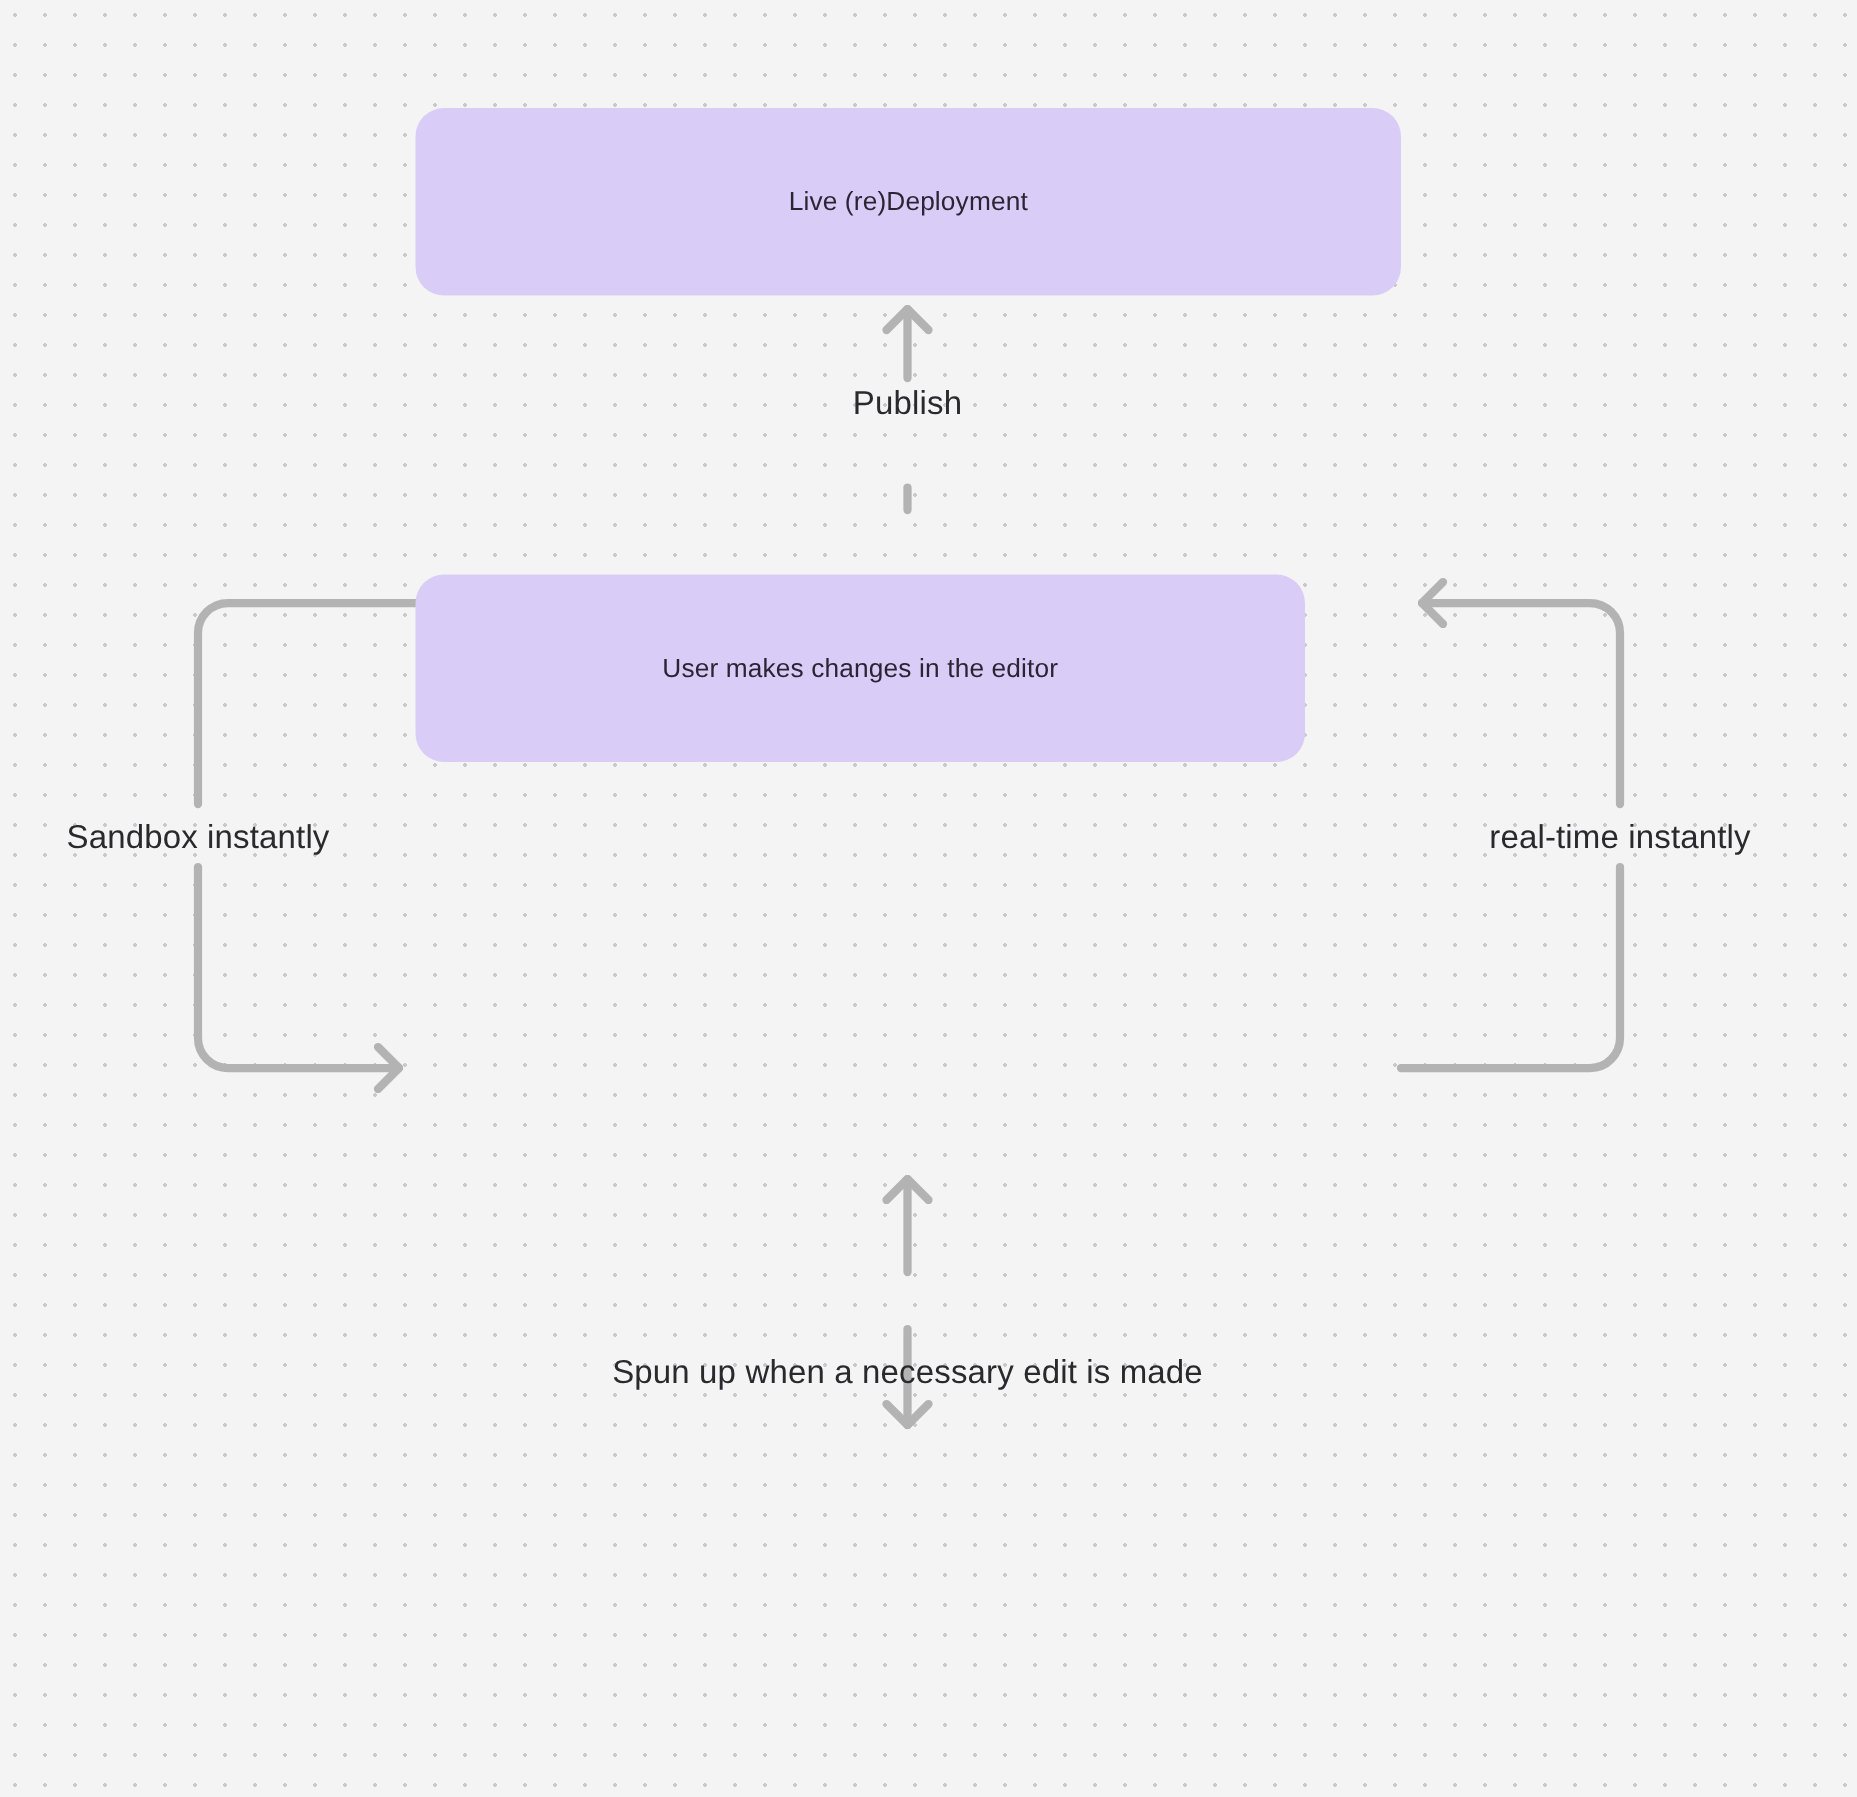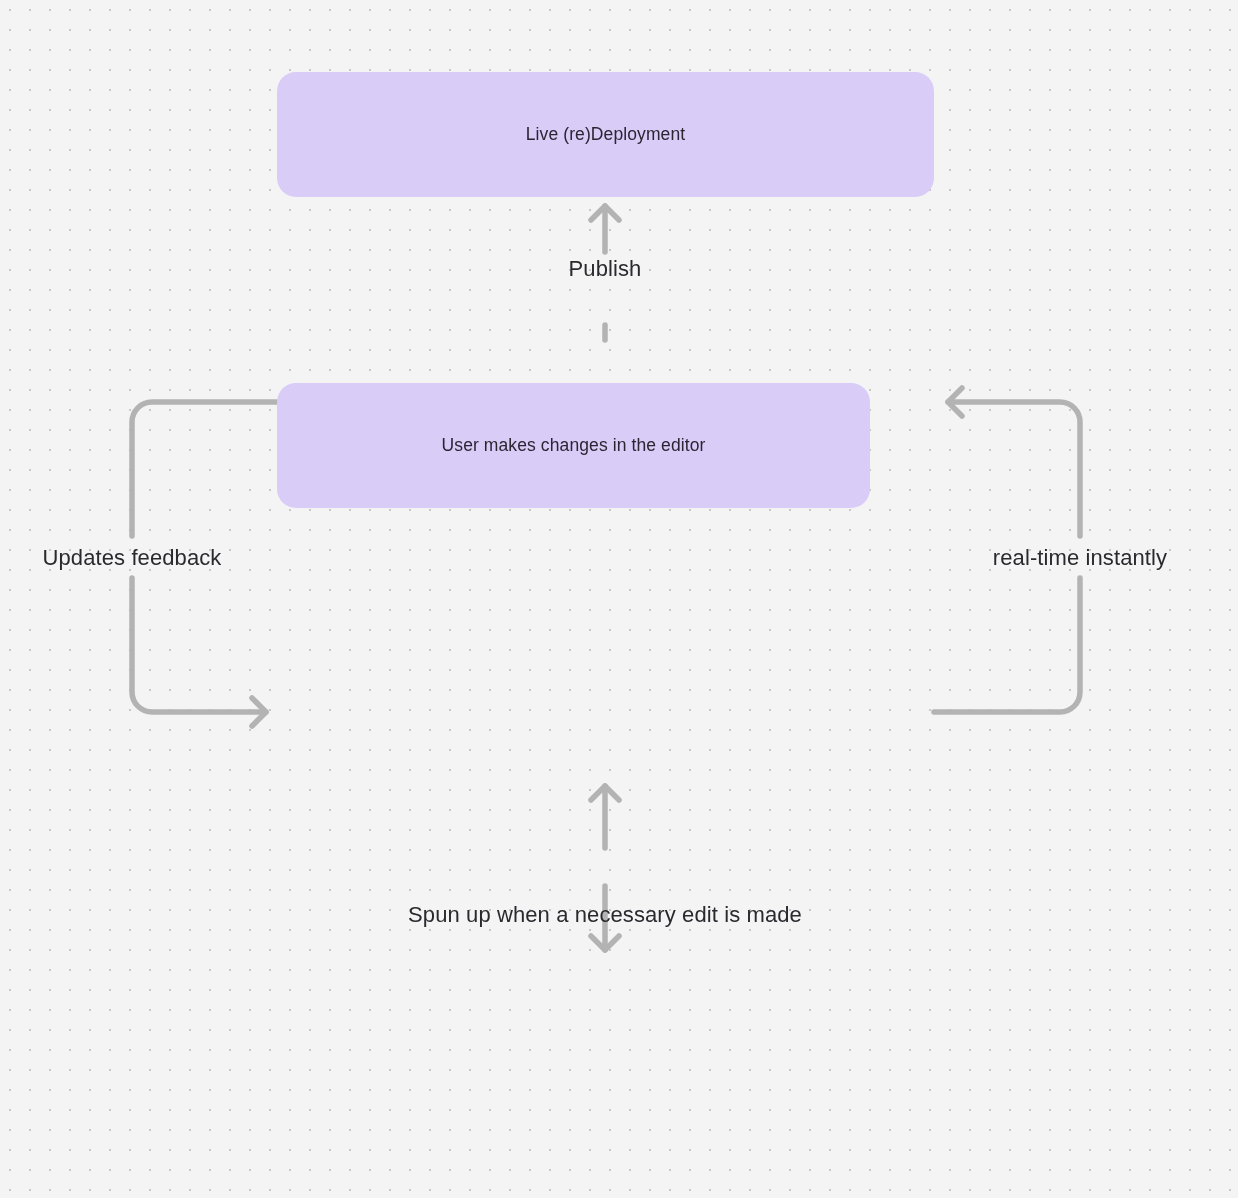--- a/index.html
+++ b/index.html
@@ -97,19 +97,19 @@
   </div>
 
   <div class="node" style="left:277px; top:340px; width:593px; height:125px;margin-top:43px;">
     <span>User makes changes in the editor</span>
   </div>
 
 
 
   <div class="edge-label" style="left:605px; top:269px;">Publish</div>
 
-  <div class="edge-label" style="left:132px; top:558px;">Updates feedback</div>
+  <div class="edge-label" style="left:132px; top:558px;">Sandbox instantly</div>
 
   <div class="edge-label" style="left:1080px; top:558px;">real-time instantly</div>
 
   <div class="edge-label" style="left:605px; top:867px;margin-top:48px;">Spun up when a necessary edit is made</div>
 
 </div>
 
 </body></html>

